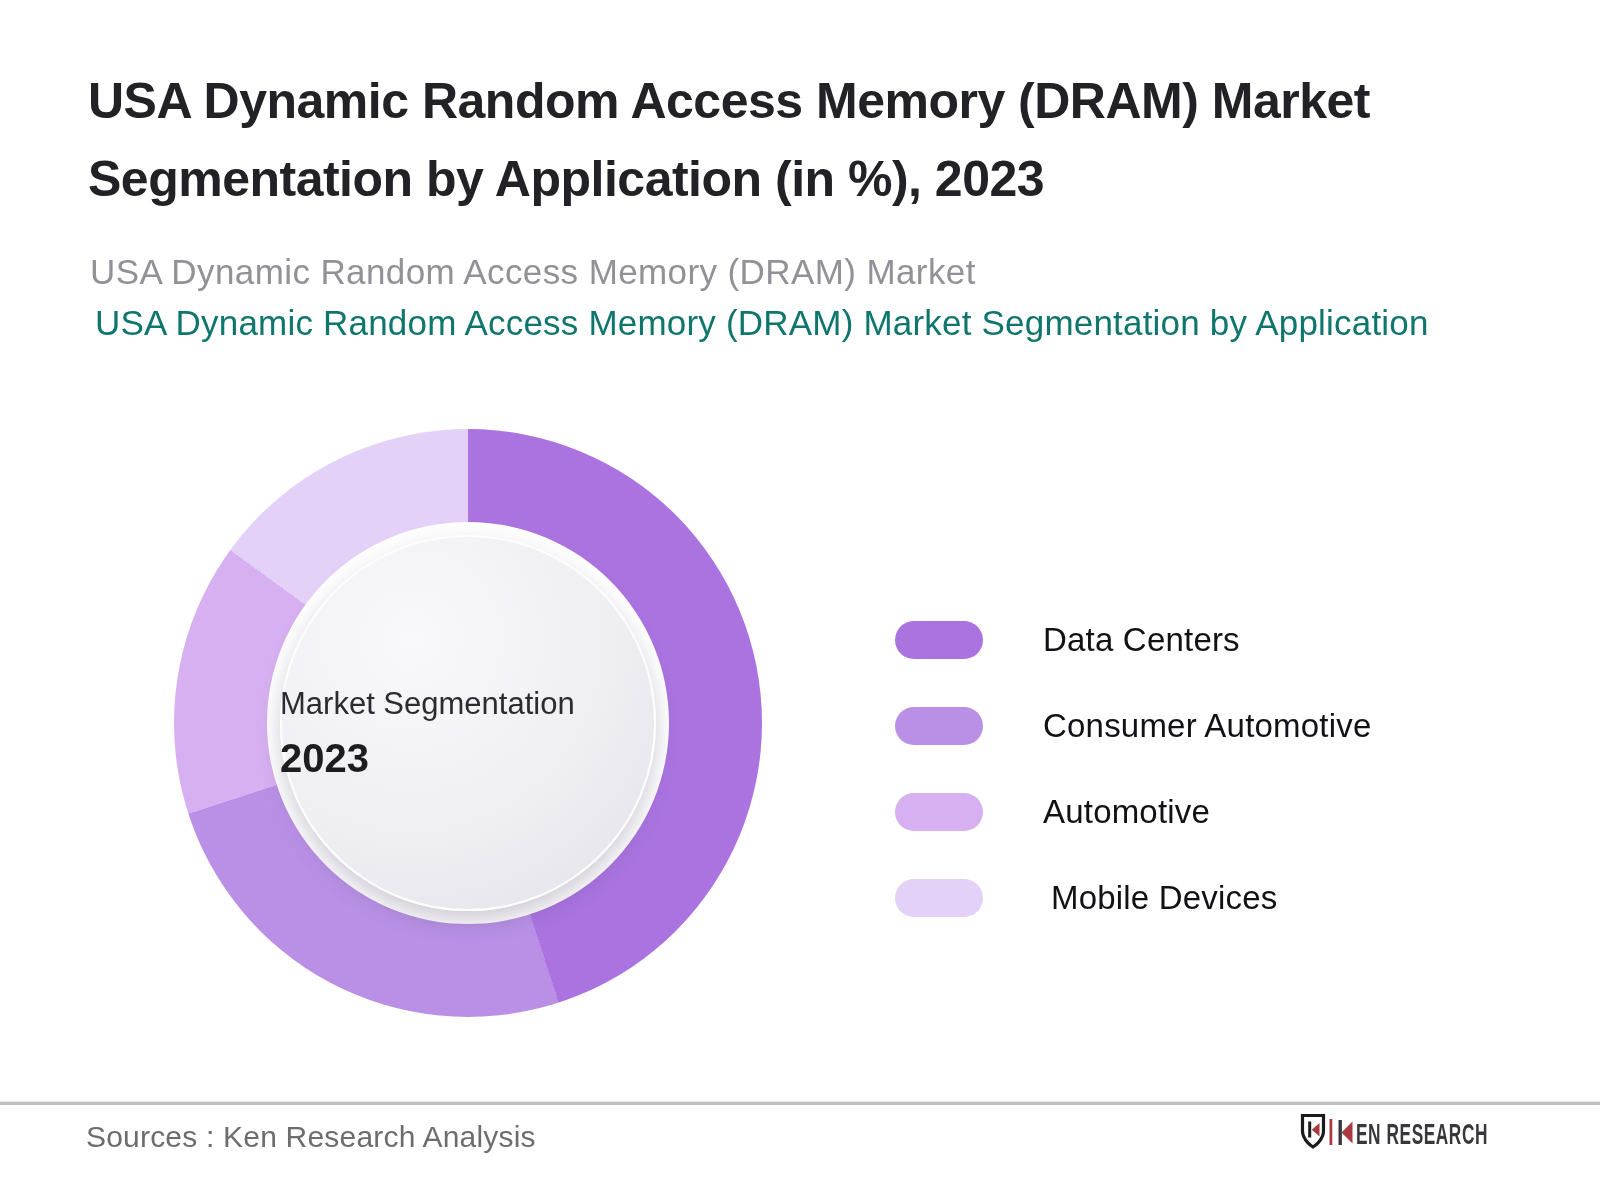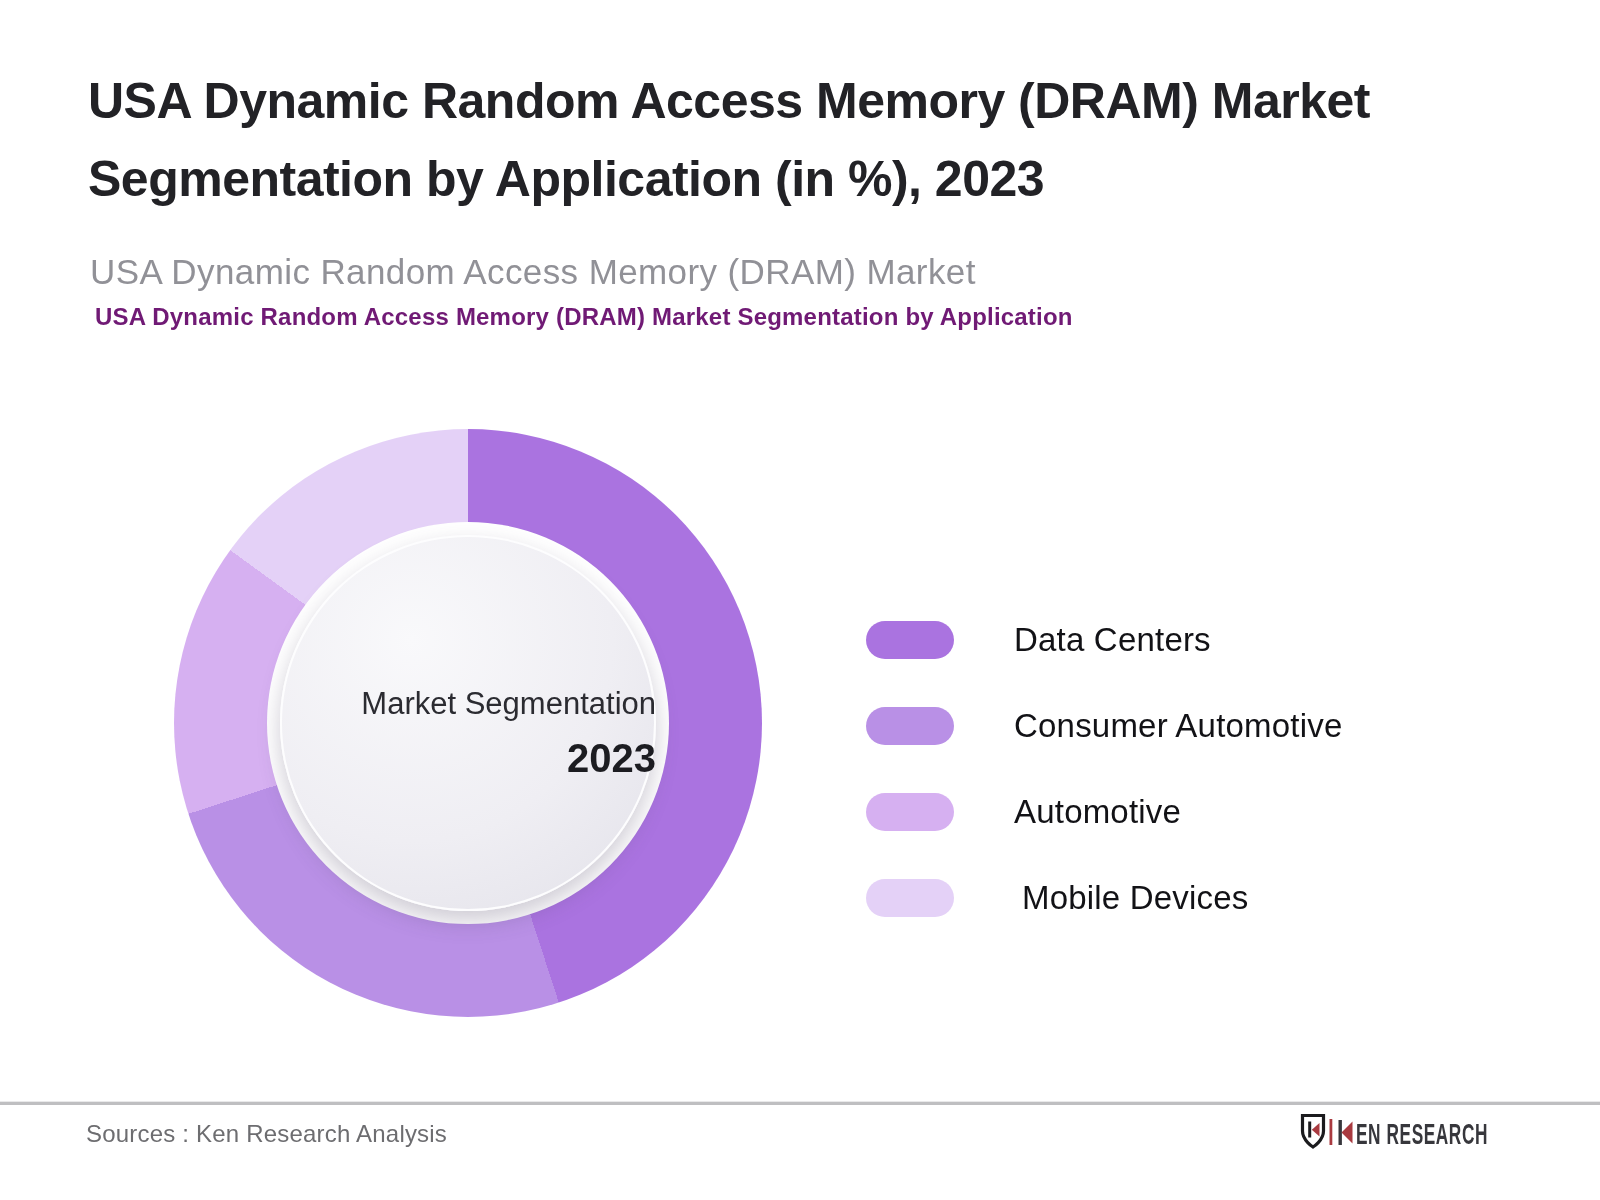--- a/index.html
+++ b/index.html
@@ -16,68 +16,68 @@
   .title-line {
     font-size: 50px; font-weight: 700; color: #222226;
     line-height: 78px; letter-spacing: -0.5px;
   }
   .subtitle-gray {
     position: absolute; left: 90px; top: 252px;
     font-size: 35px; font-weight: 400; color: #919197; letter-spacing: 0.4px;
   }
   .subtitle-dark {
     position: absolute; left: 95px; top: 303px;
-    font-size: 24px; font-weight: 700; color: #701a75; letter-spacing: 0.2px;
+    font-size: 35px; font-weight: 400; color: #0f766e; letter-spacing: 0.2px;
   }
 
   
   .donut-wrap { position: absolute; left: 174px; top: 429px; width: 588px; height: 588px; }
   .donut {
     position: absolute; inset: 0; border-radius: 50%;
     background: conic-gradient(#aa73e0 0 45%, #b990e6 0 70%, #d6b0f1 0 85%, #e4d1f7 0 100%);
   }
   .donut-hole {
     position: absolute; left: 93px; top: 93px; width: 402px; height: 402px;
     border-radius: 50%; background: #ffffff;
   }
   .donut-center {
     position: absolute; left: 106px; top: 106px; width: 376px; height: 376px;
     border-radius: 50%;
     background: radial-gradient(circle at 35% 28%, #f9f9fb 0%, #efeef3 55%, #e6e5ec 85%, #dddce4 100%);
     box-shadow: 0 10px 22px rgba(80, 70, 100, 0.28), inset 0 0 0 2px #fdfdfe;
-    display: flex; flex-direction: column; align-items: flex-end; justify-content: center;
+    display: flex; flex-direction: column; align-items: flex-start; justify-content: center;
   }
   .center-label {
     font-size: 31px; font-weight: 400; color: #2b2b31; transform: translateY(10px);
   }
   .center-year {
     font-size: 40px; font-weight: 700; color: #1c1c21; margin-top: 14px; transform: translateY(10px);
   }
 
   
-  .legend { position: absolute; left: 866px; top: 621px; }
+  .legend { position: absolute; left: 895px; top: 621px; }
   .legend-row { display: flex; align-items: center; height: 38px; margin-bottom: 48px; }
   .legend-swatch {
     width: 88px; height: 38px; border-radius: 19px; flex: 0 0 auto;
     background: #ccc;
   }
   .legend-label {
     margin-left: 60px; font-size: 33px; font-weight: 400; color: #121216;
     letter-spacing: 0.2px; white-space: nowrap;
   }
   .legend-row.indented .legend-label { margin-left: 68px; }
 
   
   .footer-divider {
     position: absolute; left: 0; top: 1102px; width: 1600px; height: 3px;
     background: #bfbfc1; box-shadow: 0 -1px 0 #e9e9ea;
   }
   .source-text {
     position: absolute; left: 86px; top: 1120px;
-    font-size: 24px; color: #6d6d70; letter-spacing: 0.2px; text-align: center;
+    font-size: 30px; color: #6d6d70; letter-spacing: 0.2px; text-align: center;
   }
   .brand-logo { position: absolute; left: 1300px; top: 1112px; width: 192px; height: 40px; }
 </style>
 </head>
 <body>
 
 <div class="stage">
 
   <div class="title-block">
     <div class="title-line">USA Dynamic Random Access Memory (DRAM) Market</div>

